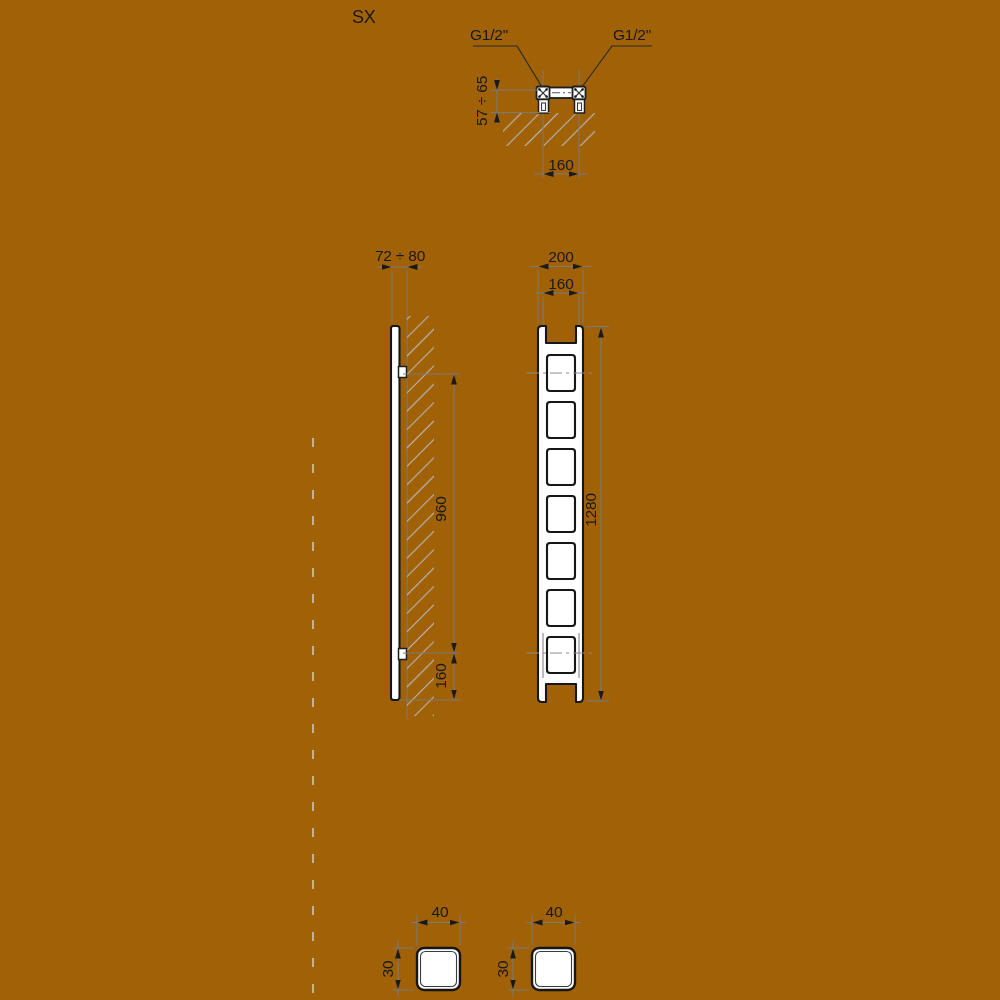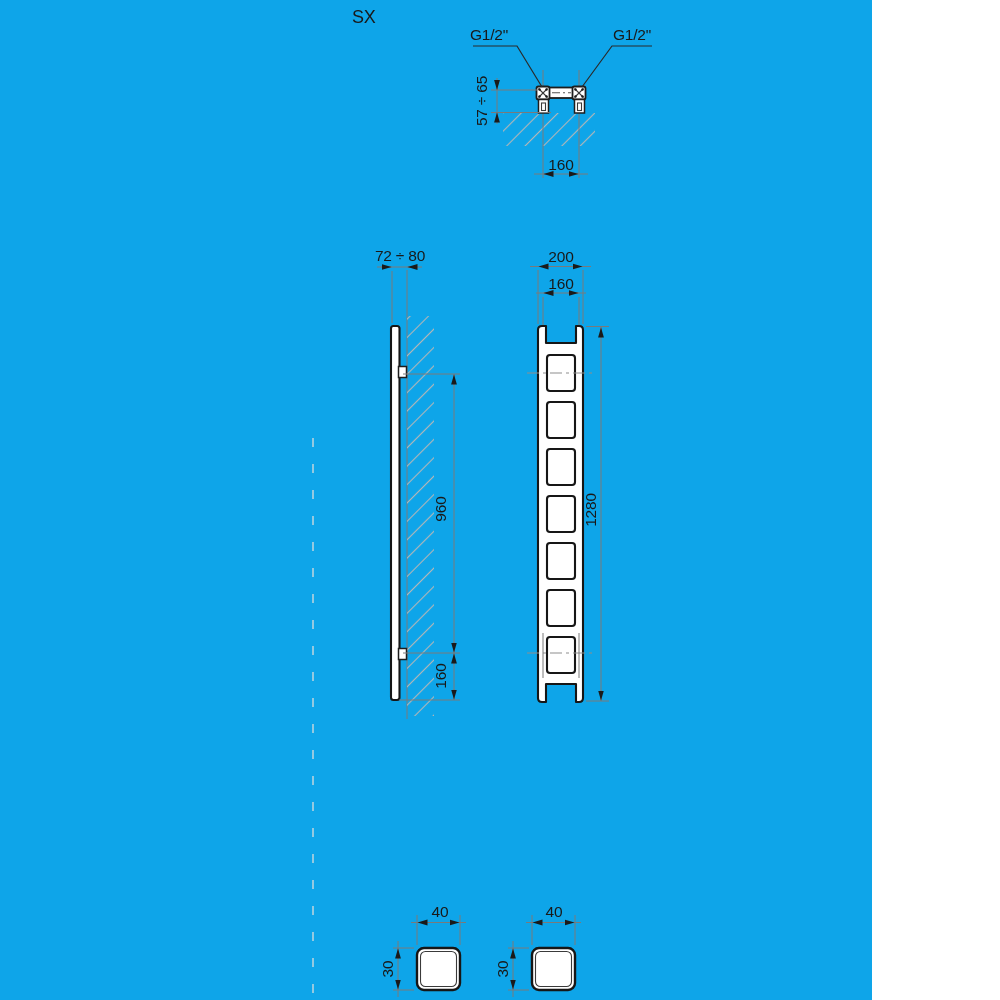--- a/index.html
+++ b/index.html
@@ -1,16 +1,16 @@
 <!DOCTYPE html>
 <html><head>
 <meta charset="utf-8">
 <style>
   html,body{margin:0;padding:0;background:#ffffff;}
-  .canvas{position:relative;width:872px;height:1000px;background:#0ea5e9;overflow:hidden;}
+  .canvas{position:relative;width:1000px;height:1000px;background:#a16207;overflow:hidden;}
   svg{display:block;}
   .o2f {stroke:#161616;stroke-width:2.1;fill:#ffffff;stroke-linejoin:round;}
   .o3f {stroke:#161616;stroke-width:2.4;fill:#ffffff;stroke-linejoin:round;}
   .in1 {stroke:#3a3a3a;stroke-width:1.1;fill:none;}
   .m   {stroke:#1d1d1d;stroke-width:1.5;fill:#ffffff;}
   .m2  {stroke:#1d1d1d;stroke-width:1.8;fill:#ffffff;}
   .t   {stroke:#7a7a7a;stroke-width:1;fill:none;}
   .ld  {stroke:#2a2a2a;stroke-width:1.2;fill:none;}
   .arrseg{stroke:#7a7a7a;stroke-width:1;fill:none;}
   .cl  {stroke:#8d8d8d;stroke-width:1;stroke-dasharray:12 4 3 4;fill:none;}

